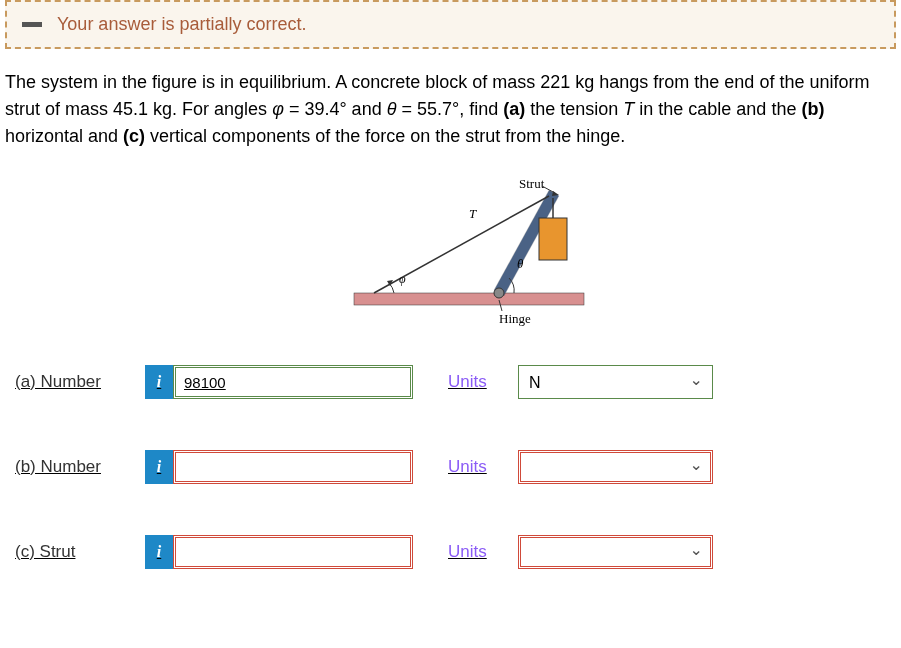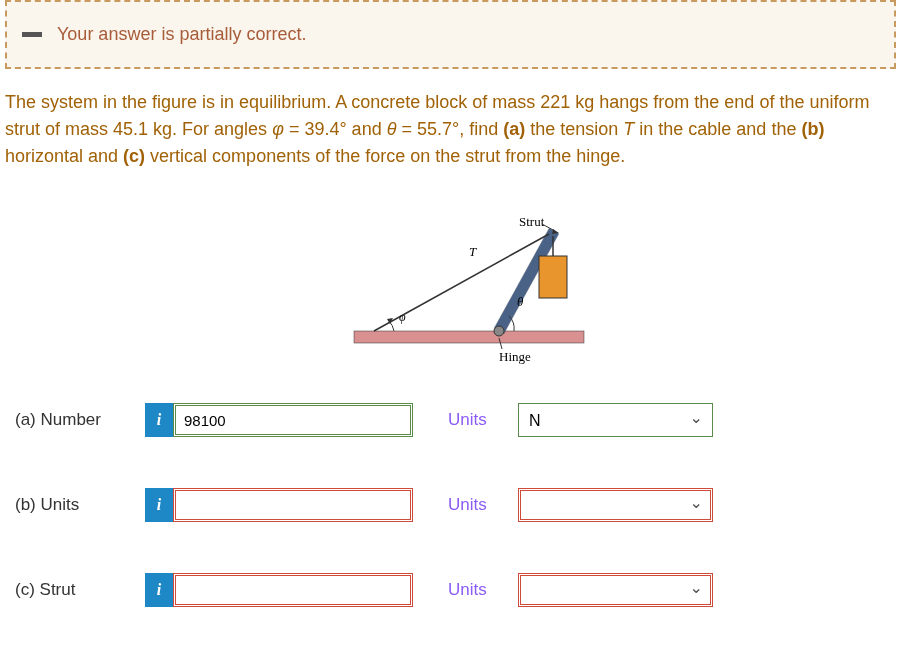--- a/index.html
+++ b/index.html
@@ -9,63 +9,64 @@
     }
     body {
       font-family: Arial, sans-serif;
       background: #fff;
       padding: 0;
       width: 901px;
     }
     .feedback-box {
       border: 2px dashed #c89a5e;
       background: #faf5ed;
-      padding: 22px 15px;
+      padding: 12px 15px;
       margin: 0 5px 20px 5px;
       display: flex;
       align-items: center;
       gap: 15px;
     }
     .feedback-icon {
       width: 20px;
       height: 5px;
       background: #555;
     }
     .feedback-text {
       color: #a85c3a;
       font-size: 18px;
     }
     .question-text {
-      color: #a16207;
+      color: #000000;
       font-size: 18px;
       line-height: 1.5;
       padding: 0 5px 20px 5px;
     }
     .italic {
       font-style: italic;
     }
     .bold {
       font-weight: bold;
     }
     .figure-container {
       text-align: center;
-      margin: 26px 0 25px 0;
+      margin: 8px 0 25px 0;
       padding-left: 36px;
     }
     .figure {
       display: inline-block;
       position: relative;
       width: 250px;
       height: 150px;
     }
     .answer-row {
       display: flex;
       align-items: center;
       padding: 8px 15px;
       margin-bottom: 35px;
+      text-decoration: underline;
     }
     .answer-label {
       width: 130px;
       font-size: 17px;
       color: #333;
     }
     .info-icon {
       width: 28px;
       height: 34px;
       background: #1e88c7;
@@ -176,21 +177,21 @@
   <input class="number-input correct" type="text" value="98100" style="">
   <div class="units-label">Units</div>
   <div class="select-wrapper">
     <select class="units-select correct">
       <option>N</option>
     </select>
   </div>
 </div>
 
 <div class="answer-row">
-  <div class="answer-label">(b)   Units</div>
+  <div class="answer-label">(b)   Number</div>
   <div class="info-icon">i</div>
   <input class="number-input" type="text" value="" style="">
   <div class="units-label">Units</div>
   <div class="select-wrapper">
     <select class="units-select">
       <option></option>
     </select>
   </div>
 </div>
 

